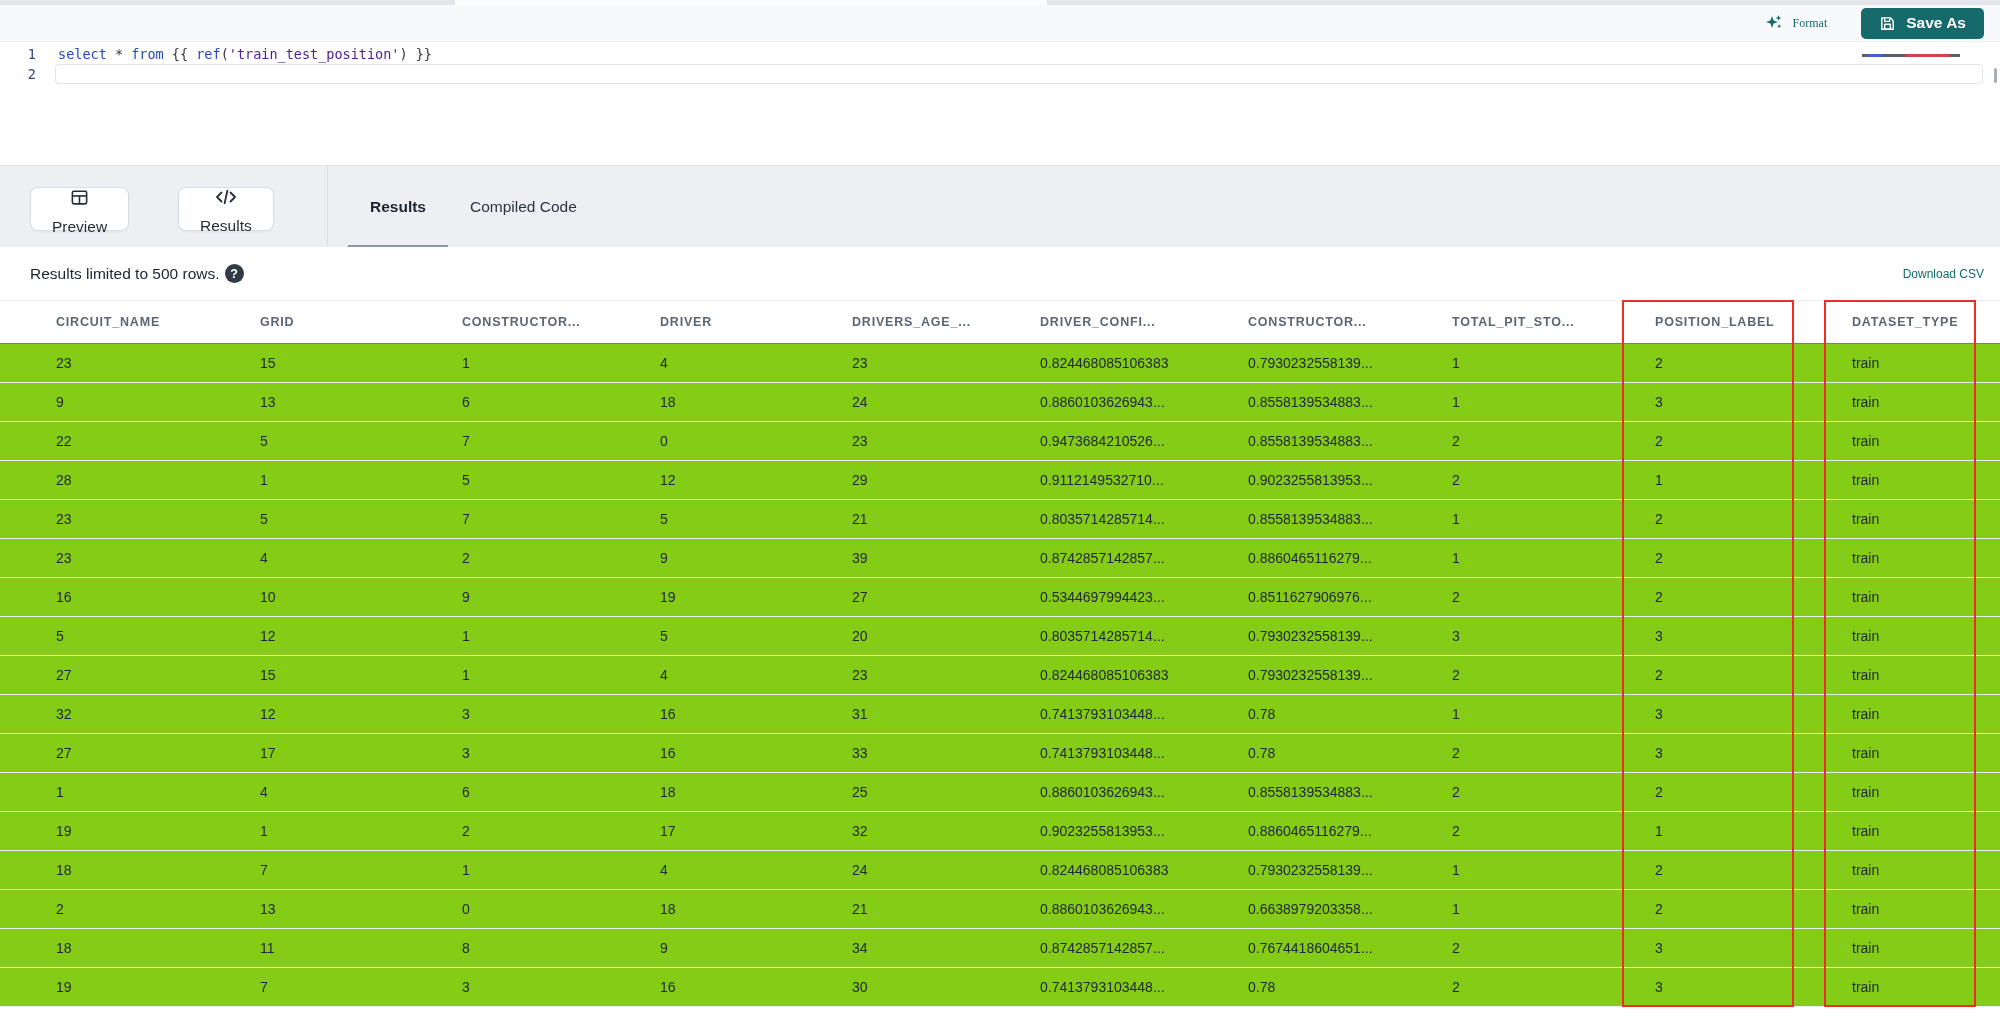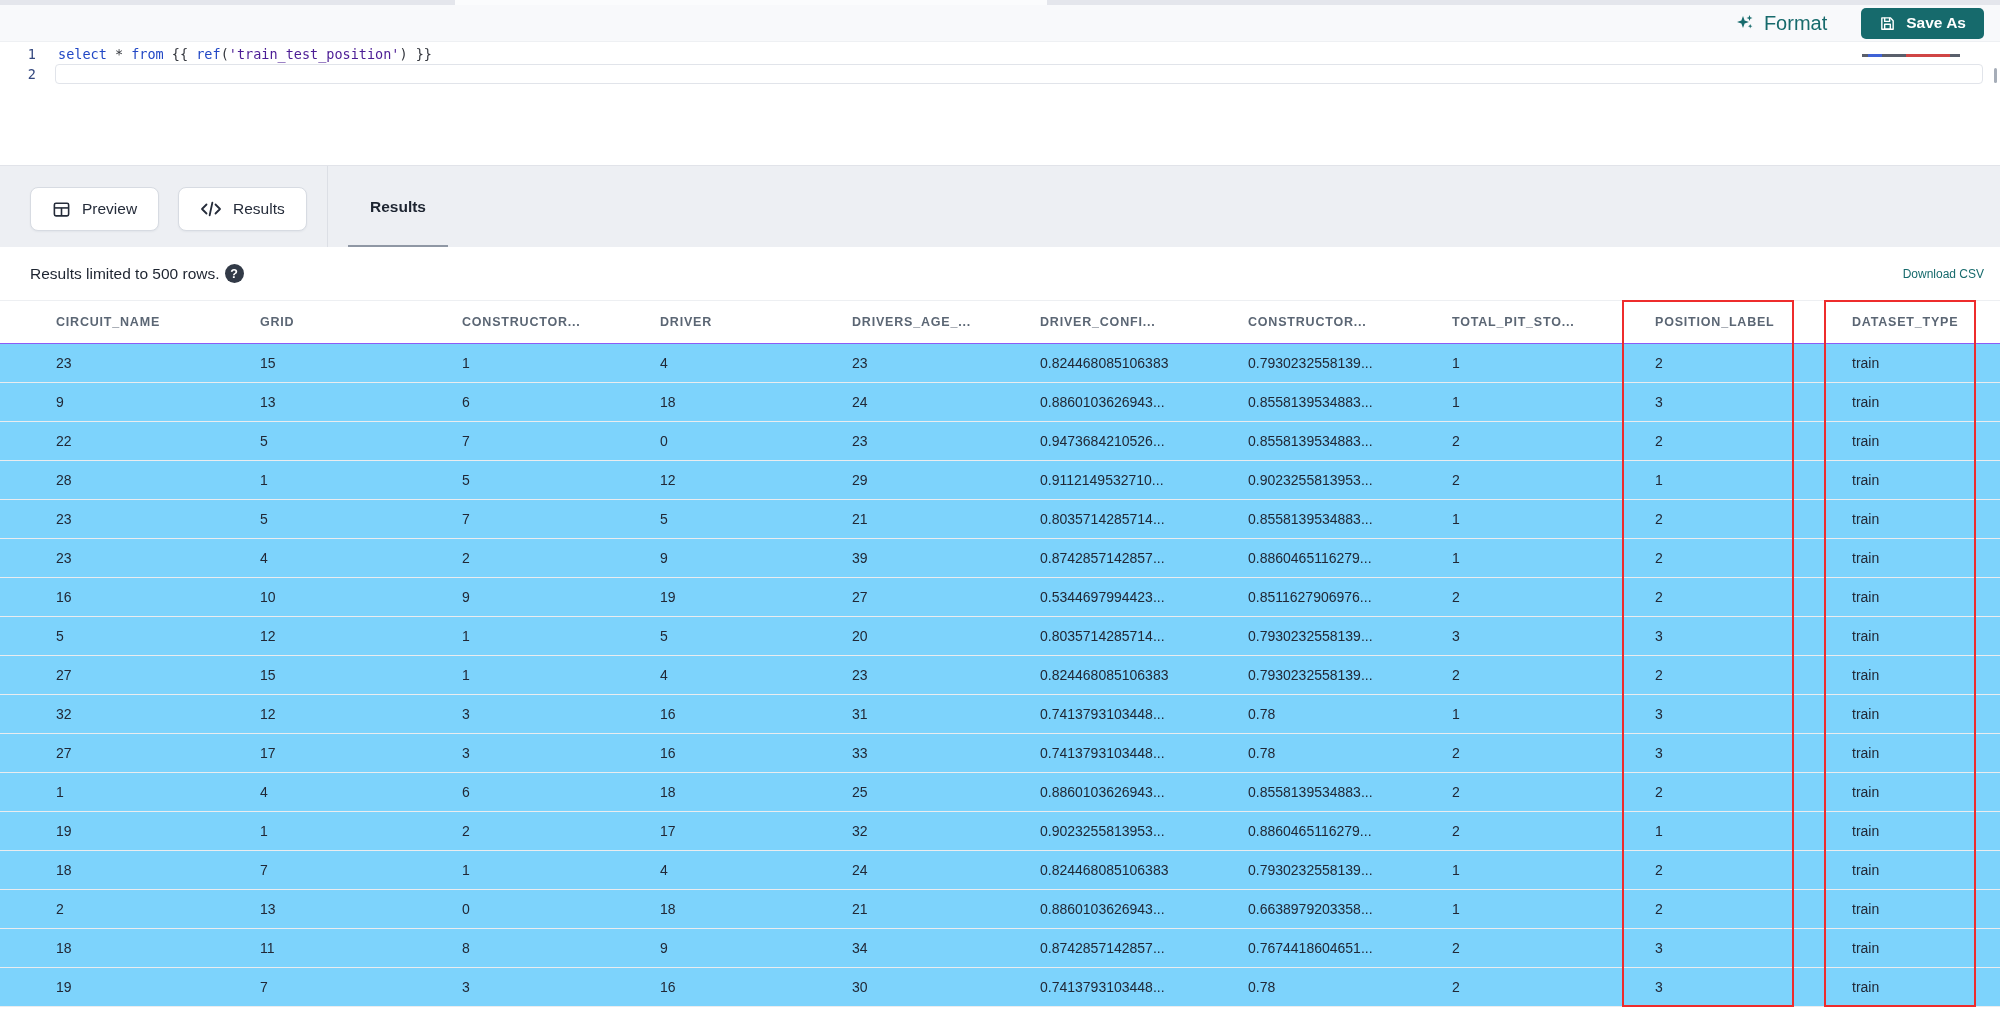--- a/index.html
+++ b/index.html
@@ -13,60 +13,60 @@
   body{
     width:2000px;height:1020px;position:relative;overflow:hidden;
     background:#ffffff;font-family:"Liberation Sans",sans-serif;color:var(--ink);
   }
   
   .top-strip{position:absolute;top:0;left:0;width:2000px;height:5px;background:#e4e6ec;}
   .top-strip .active-seg{position:absolute;top:0;left:455px;width:592px;height:5px;background:#fbfcfd;}
   
   .toolbar{position:absolute;top:5px;left:0;width:2000px;height:36px;background:#f8f9fb;
     display:flex;align-items:center;justify-content:flex-end;gap:28px;padding-right:16px;}
-  .format-btn{display:flex;align-items:center;gap:9px;color:var(--accent);font-size:20px;cursor:pointer;background:none;border:none;font-family:Liberation Sans, sans-serif;}
+  .format-btn{display:flex;align-items:center;gap:9px;color:var(--accent);font-size:12px;cursor:pointer;background:none;border:none;font-family:Liberation Serif, serif;}
   .saveas-btn{display:flex;align-items:center;gap:10px;background:var(--accent);color:#ffffff;
     font-size:15.5px;font-weight:600;border:none;border-radius:5px;padding:0 18px;height:31px;cursor:pointer;font-family:inherit;}
   
   .editor{position:absolute;top:41px;left:0;width:2000px;height:124px;background:#ffffff;border-top:1px solid #eef0f3;}
   .gutter-num{position:absolute;left:0;width:36px;text-align:right;font-family:"DejaVu Sans Mono",monospace;
     font-size:13.5px;color:#33477e;line-height:20px;}
   .ln1{top:2px;} .ln2{top:22px;}
   .code-line{position:absolute;left:58px;top:2px;font-family:"DejaVu Sans Mono",monospace;font-size:13.5px;
     line-height:20px;white-space:pre;}
   .tok-keyword{color:#2147c5;} .tok-function{color:#2147c5;} .tok-string{color:#4c1d95;} .tok-plain{color:#33363d;}
   .current-line-box{position:absolute;left:55px;top:22px;width:1928px;height:20px;border:1px solid #e1e4ea;border-radius:4px;}
   .minimap{position:absolute;right:10px;top:12px;width:128px;height:3px;
     background:linear-gradient(90deg,#5a5f6b 0 6px,#3f62d6 6px 20px,#5a5f6b 20px 44px,#d04545 44px 88px,#5a5f6b 88px 98px,transparent 98px);}
   .scroll-dash{position:absolute;right:3px;top:26px;width:3px;height:15px;background:#a6adb8;border-radius:2px;}
   
   .action-bar{position:absolute;top:165px;left:0;width:2000px;height:82px;background:#edeff3;border-top:1px solid #e1e3e9;}
   .act-btn{position:absolute;top:21px;height:44px;display:flex;align-items:center;gap:11px;background:#ffffff;
     border:1px solid #d7dbe2;border-radius:8px;padding:0 21px;font-size:15.5px;color:#252c3a;cursor:pointer;
-    box-shadow:0 1px 2px rgba(20,30,50,.05);font-family:inherit;}
+    box-shadow:0 1px 2px rgba(20,30,50,.05);font-family:inherit;flex-direction:column;}
   .btn-preview{left:30px;} .btn-compile{left:178px;}
   .vdivider{position:absolute;left:327px;top:0;width:1px;height:82px;background:#dcdfe5;}
   .tabs{position:absolute;left:348px;top:0;height:82px;display:flex;}
   .tab{height:100%;display:flex;align-items:center;padding:0 22px;position:relative;font-size:15.5px;color:#2b3442;cursor:pointer;}
   .tab-active{font-weight:700;color:#1d2430;}
   .tab-active::after{content:"";position:absolute;left:0;right:0;bottom:0;height:3px;background:#8f97a4;}
   
   .results-bar{position:absolute;top:247px;left:0;width:2000px;height:53px;background:#ffffff;
     display:flex;align-items:center;justify-content:space-between;padding:0 16px 0 30px;}
   .limit-wrap{display:flex;align-items:center;gap:5px;font-size:15.5px;color:#1d2430;}
   .help-icon{width:19px;height:19px;border-radius:50%;background:#323a47;color:#ffffff;font-size:12.5px;font-weight:700;
     display:flex;align-items:center;justify-content:center;cursor:pointer;}
   .download-link{color:var(--accent);font-size:12px;cursor:pointer;text-decoration:none;}
   
   .rtable{position:absolute;top:300px;left:0;width:2000px;}
   .thead,.trow{display:grid;grid-template-columns:204px 202px 198px 192px 188px 208px 204px 203px 197px 1fr;
     padding-left:56px;align-items:center;}
   .thead{height:44px;border-top:1px solid #edeff2;border-bottom:1px solid #8b5cf6;}
   .hcell{font-size:12.5px;font-weight:700;color:var(--muted);letter-spacing:.8px;white-space:nowrap;overflow:hidden;}
-  .trow{height:39px;border-bottom:1px solid #eaecef;background:#7dd3fc;}
+  .trow{height:39px;border-bottom:1px solid #eaecef;background:#84cc16;}
   .cell{font-size:14px;color:#212836;white-space:nowrap;overflow:hidden;}
   
   .hl-box{position:absolute;border:2px solid var(--hl-red);background:transparent;z-index:5;}
   .hl-box1{left:1622px;top:300px;width:172px;height:707px;}
   .hl-box2{left:1824px;top:300px;width:152px;height:707px;}
 </style>
 </head>
 <body>
 
 <div class="top-strip">
@@ -124,20 +124,23 @@
         <line x1="13.5" y1="3" x2="10.5" y2="17"></line>
       </svg>
     </span>
     <span>Results</span>
   </button>
   <div class="vdivider"></div>
   <div class="tabs">
     <div class="tab tab-active">
       <span>Results</span>
     </div>
+    <div class="tab">
+      <span>Compiled Code</span>
+    </div>
   </div>
 </div>
 
 <div class="results-bar">
   <div class="limit-wrap">
     <span>Results limited to 500 rows.</span>
     <span class="help-icon">?</span>
   </div>
   <a class="download-link">Download CSV</a>
 </div>

